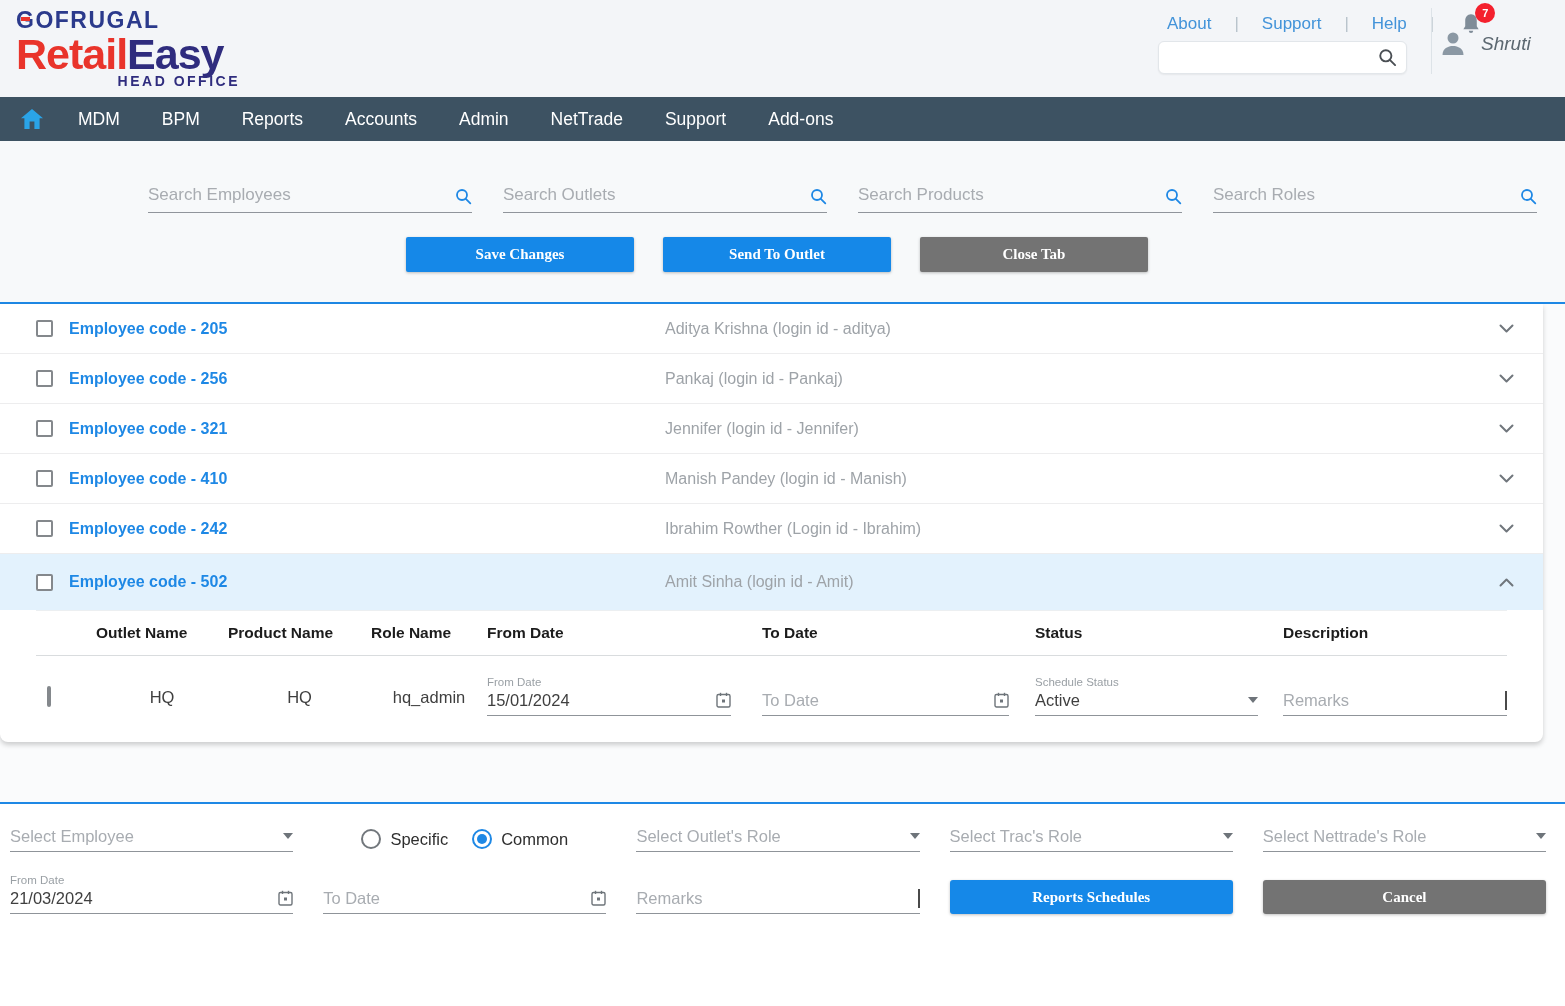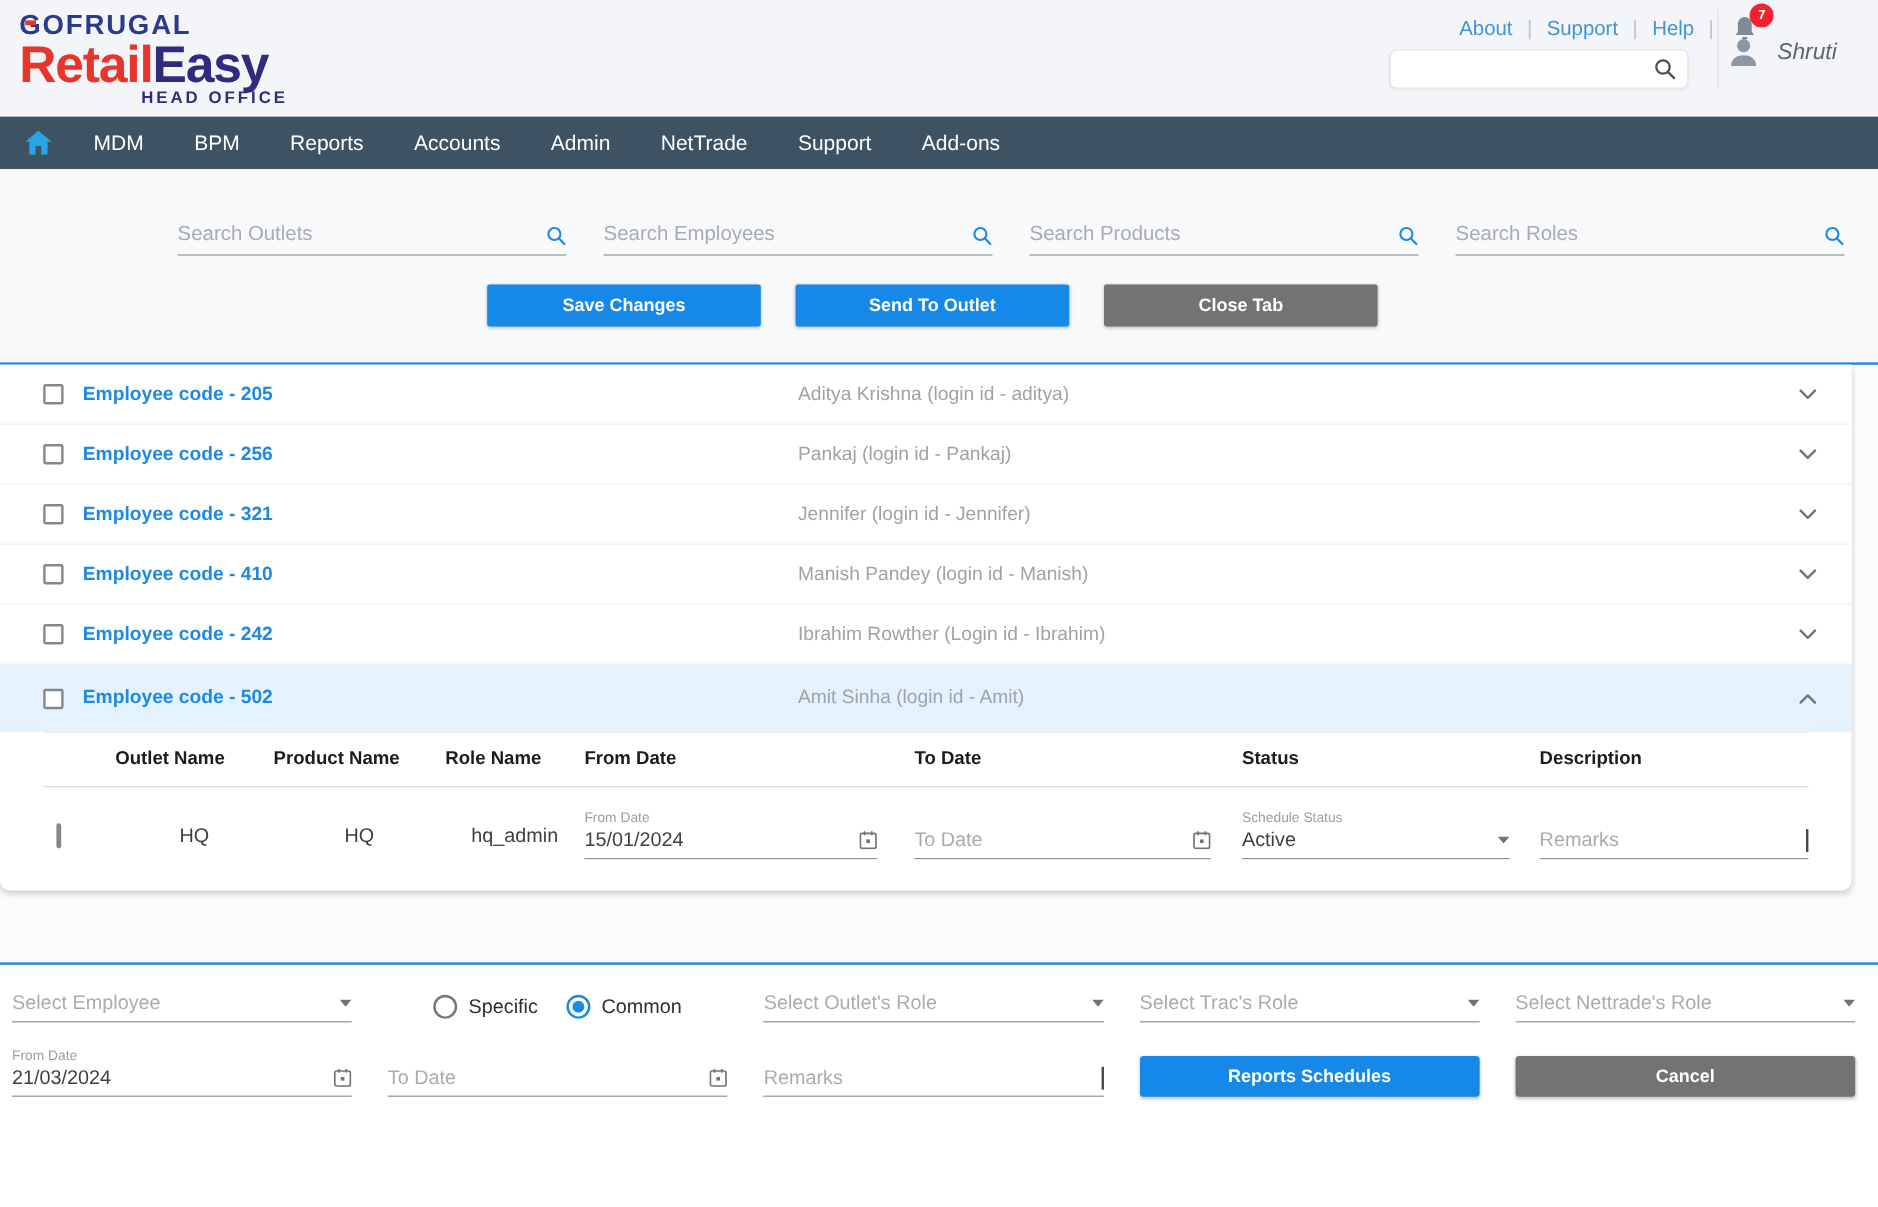--- a/index.html
+++ b/index.html
@@ -8,21 +8,21 @@
 
   
   .header { position:relative; height:97px; background:#f3f5f8; }
   .logo { position:absolute; left:16px; top:8px; width:226px; }
   .logo-brand { position:relative; font-size:23px; font-weight:700; color:#2b3a8c; letter-spacing:1.5px; line-height:1.1; }
   .g-bar { position:absolute; left:5px; top:9px; width:9px; height:4px; background:#e9342b; }
   .logo-product { font-size:43px; font-weight:800; letter-spacing:-1px; line-height:1.0; white-space:nowrap; }
   .lp-red { color:#e9342b; } .lp-navy { color:#2f2c7e; }
   .logo-sub { font-size:14px; font-weight:700; color:#2f2c7e; letter-spacing:2.5px; text-align:right; margin-top:-3px; padding-right:2px; }
 
-  .top-links { position:absolute; left:1216px; top:12px; display:flex; align-items:center; gap:12px;
+  .top-links { position:absolute; left:1167px; top:12px; display:flex; align-items:center; gap:23px;
     font-size:17px; color:#4293d9; }
   .top-links .sep { color:#b9c4cc; }
   .tlink { cursor:pointer; }
   .bell-wrap { position:relative; margin-left:3px; width:24px; height:24px; }
   .badge { position:absolute; left:15px; top:-9px; width:20px; height:20px; border-radius:50%;
     background:#f4212e; color:#fff; font-size:11px; font-weight:700; display:flex; align-items:center; justify-content:center; }
   .top-search { position:absolute; left:1158px; top:41px; width:249px; height:33px; background:#fff;
     border:1px solid #e2e6ea; border-radius:6px; box-shadow:0 1px 2px rgba(0,0,0,.06);
     display:flex; align-items:center; padding:0 9px 0 12px; }
   .top-search input { flex:1; border:none; outline:none; background:transparent; font-size:15px; color:#444; min-width:0; }
@@ -36,21 +36,21 @@
   .nav-item { padding:0 21px; font-size:17.5px; color:#fff; cursor:pointer; }
 
   
   .workspace { height:161px; background:#f7f9fa; }
   .search-row { display:flex; gap:31px; padding:44px 28px 0 148px; }
   .sfield { flex:1; display:flex; align-items:flex-end; border-bottom:1px solid #90959b; padding-bottom:7px; }
   .sfield input { flex:1; border:none; outline:none; background:transparent; font-size:17px; color:#444; min-width:0; }
   ::placeholder { color:#a8acb1; opacity:1; }
   .btn { color:#fff; font-weight:700; font-size:15px; display:flex; align-items:center; justify-content:center;
     border:none; border-radius:2px; box-shadow:0 1px 3px rgba(0,0,0,.25); cursor:pointer;
-    font-family:Liberation Sans, sans-serif; }
+    font-family:Liberation Serif, serif; }
   .btn-blue { background:#1588e8; } .btn-red { background:#737373; }
   .btn-row { display:flex; gap:29px; margin:24px 0 0 406px; }
   .btn-row .btn { width:228px; height:35px; }
 
   
   .list-zone { background:#fafbfc; }
   .blue-line { height:2px; background:#1e88e5; }
   .list-card { margin-right:22px; background:#fff; border-radius:0 0 8px 8px; box-shadow:0 3px 5px rgba(0,0,0,.18); }
   .erow { height:50px; display:flex; align-items:center; padding:0 25px 0 36px;
     border-bottom:1px solid #ededee; cursor:pointer; background:#fff; }
@@ -145,28 +145,28 @@
   <span class="nav-item">Accounts</span>
   <span class="nav-item">Admin</span>
   <span class="nav-item">NetTrade</span>
   <span class="nav-item">Support</span>
   <span class="nav-item">Add-ons</span>
 </div>
 
 <div class="workspace">
   <div class="search-row">
     <div class="sfield">
-      <input type="text" placeholder="Search Outlets" style="">
+      <input type="text" placeholder="Search Employees" style="">
       <svg width="17" height="17" viewBox="0 0 17 17">
           <circle cx="7" cy="7" r="5" fill="none" stroke="#1e88e5" stroke-width="1.8"></circle>
           <line x1="10.8" y1="10.8" x2="15.3" y2="15.3" stroke="#1e88e5" stroke-width="1.8" stroke-linecap="round"></line>
         </svg>
     </div>
     <div class="sfield">
-      <input type="text" placeholder="Search Employees" style="">
+      <input type="text" placeholder="Search Outlets" style="">
       <svg width="17" height="17" viewBox="0 0 17 17">
           <circle cx="7" cy="7" r="5" fill="none" stroke="#1e88e5" stroke-width="1.8"></circle>
           <line x1="10.8" y1="10.8" x2="15.3" y2="15.3" stroke="#1e88e5" stroke-width="1.8" stroke-linecap="round"></line>
         </svg>
     </div>
     <div class="sfield">
       <input type="text" placeholder="Search Products" style="">
       <svg width="17" height="17" viewBox="0 0 17 17">
           <circle cx="7" cy="7" r="5" fill="none" stroke="#1e88e5" stroke-width="1.8"></circle>
           <line x1="10.8" y1="10.8" x2="15.3" y2="15.3" stroke="#1e88e5" stroke-width="1.8" stroke-linecap="round"></line>

